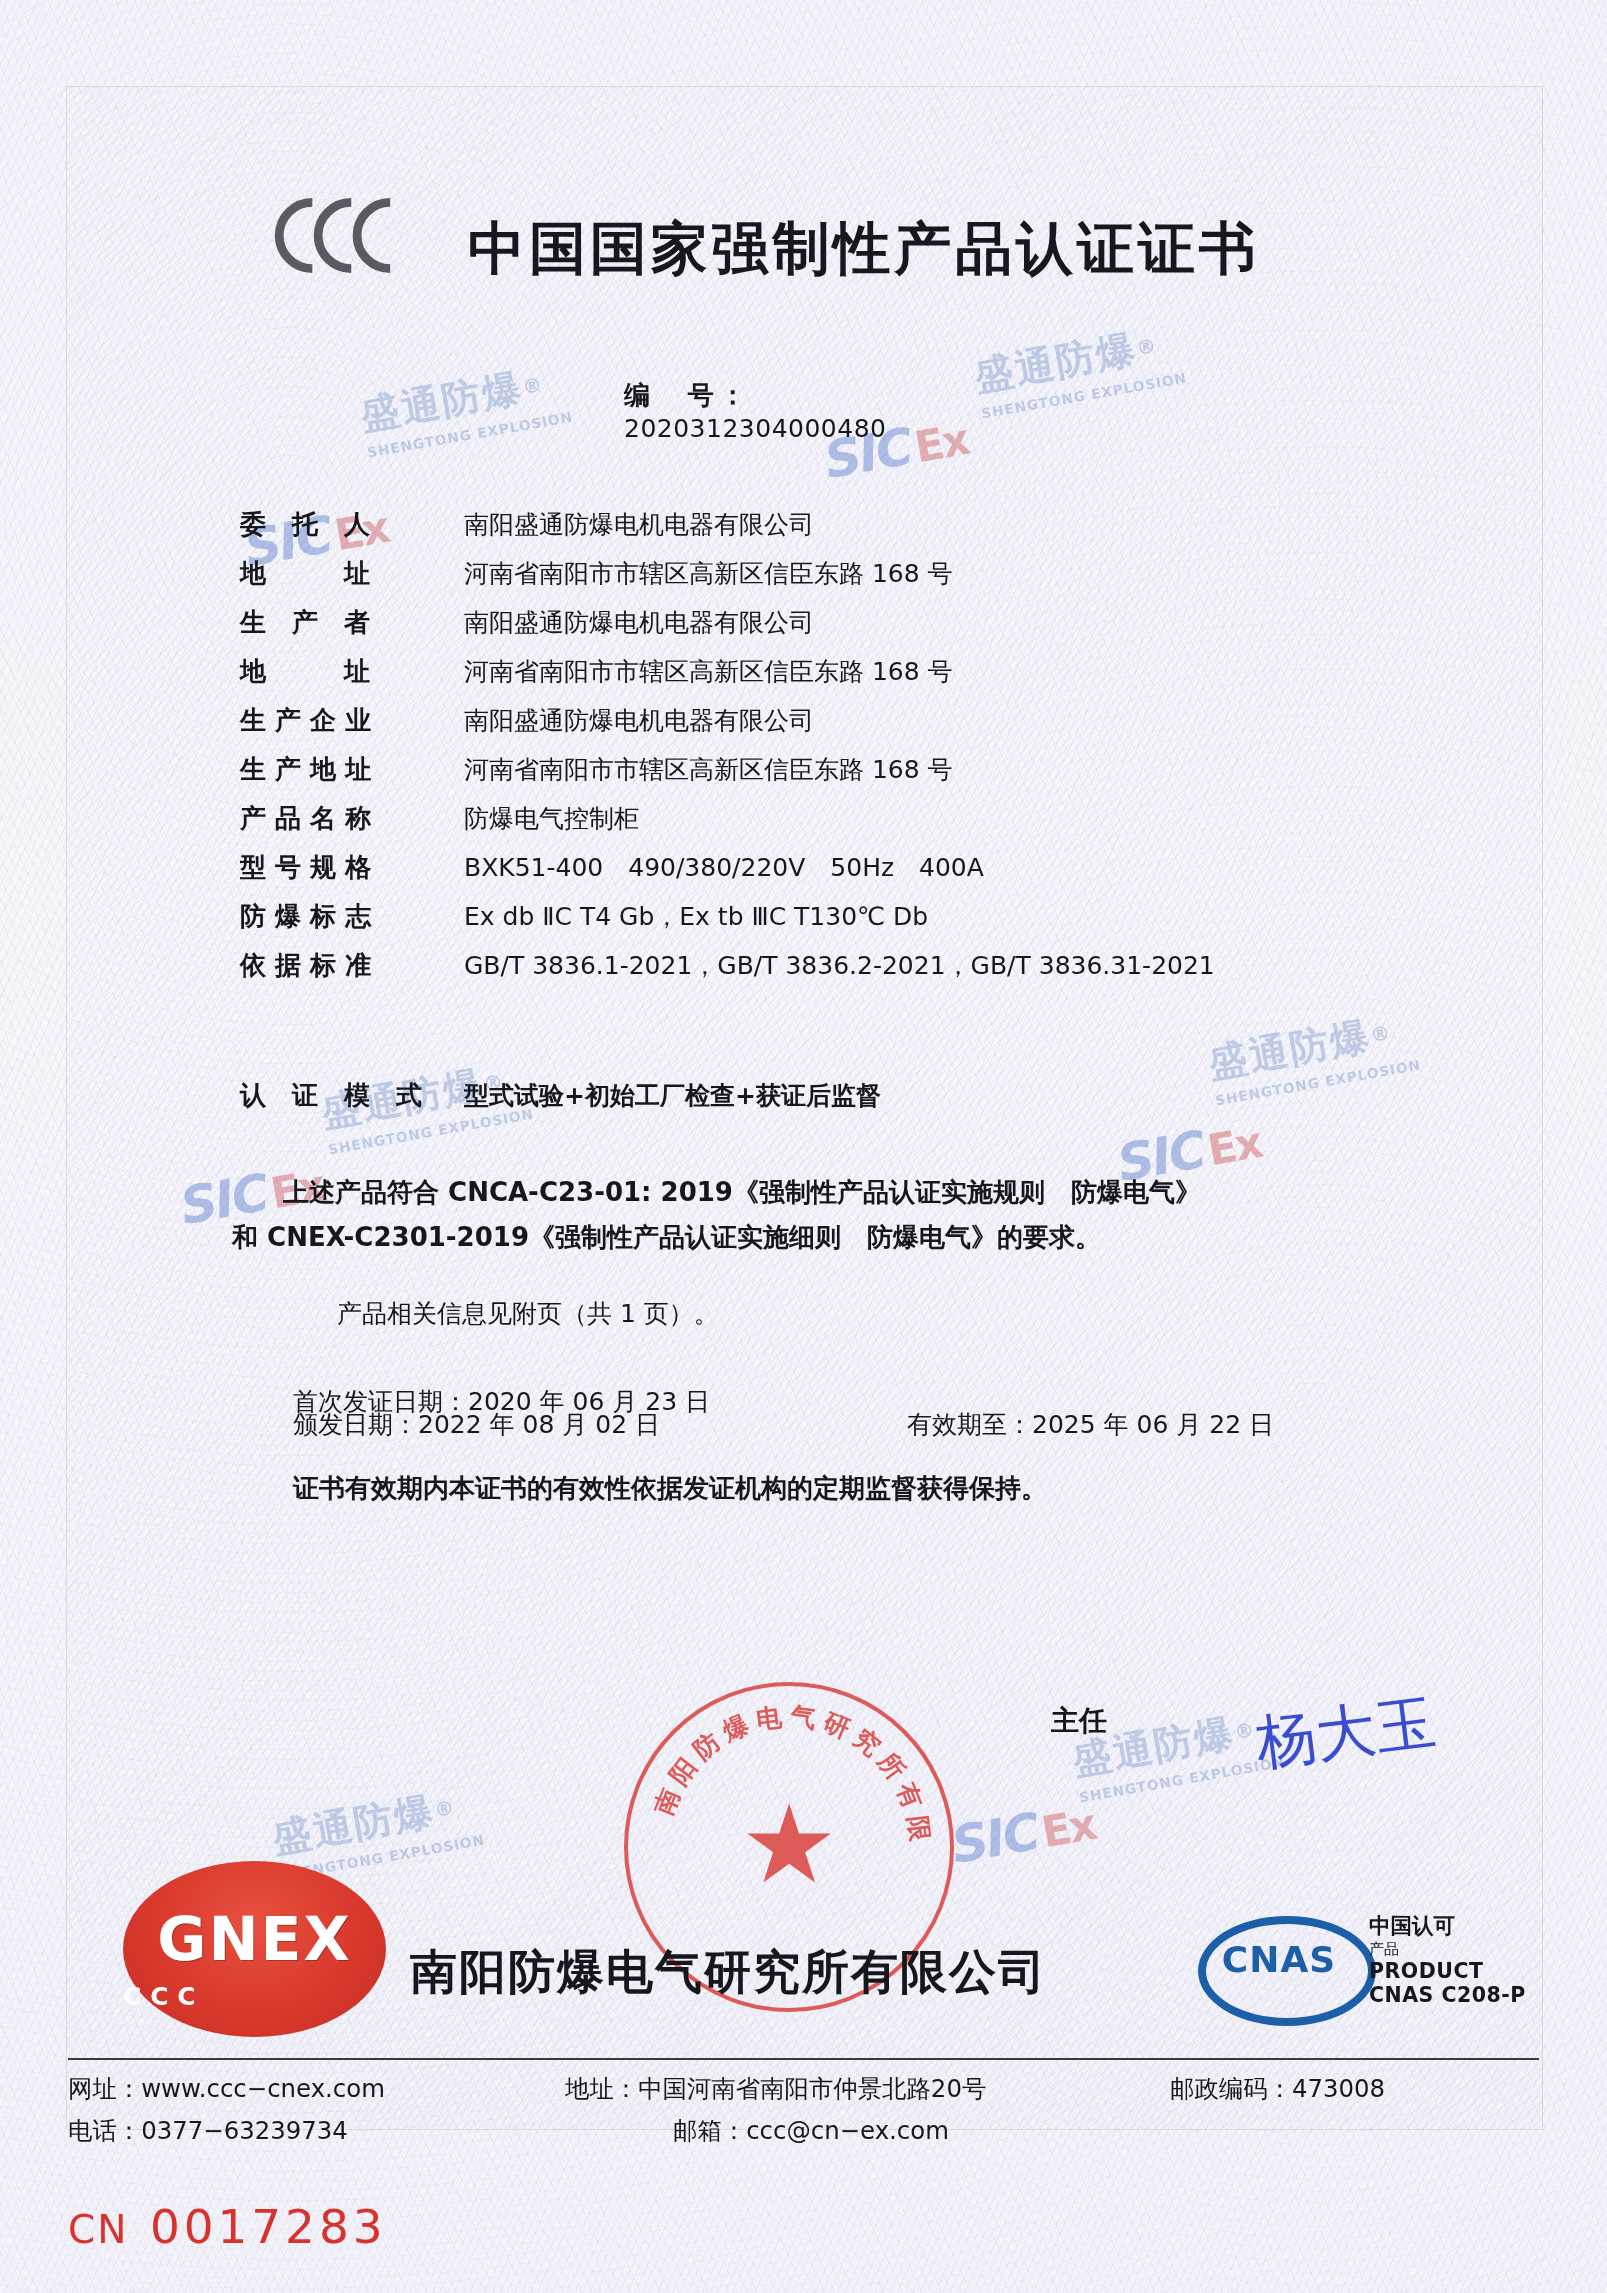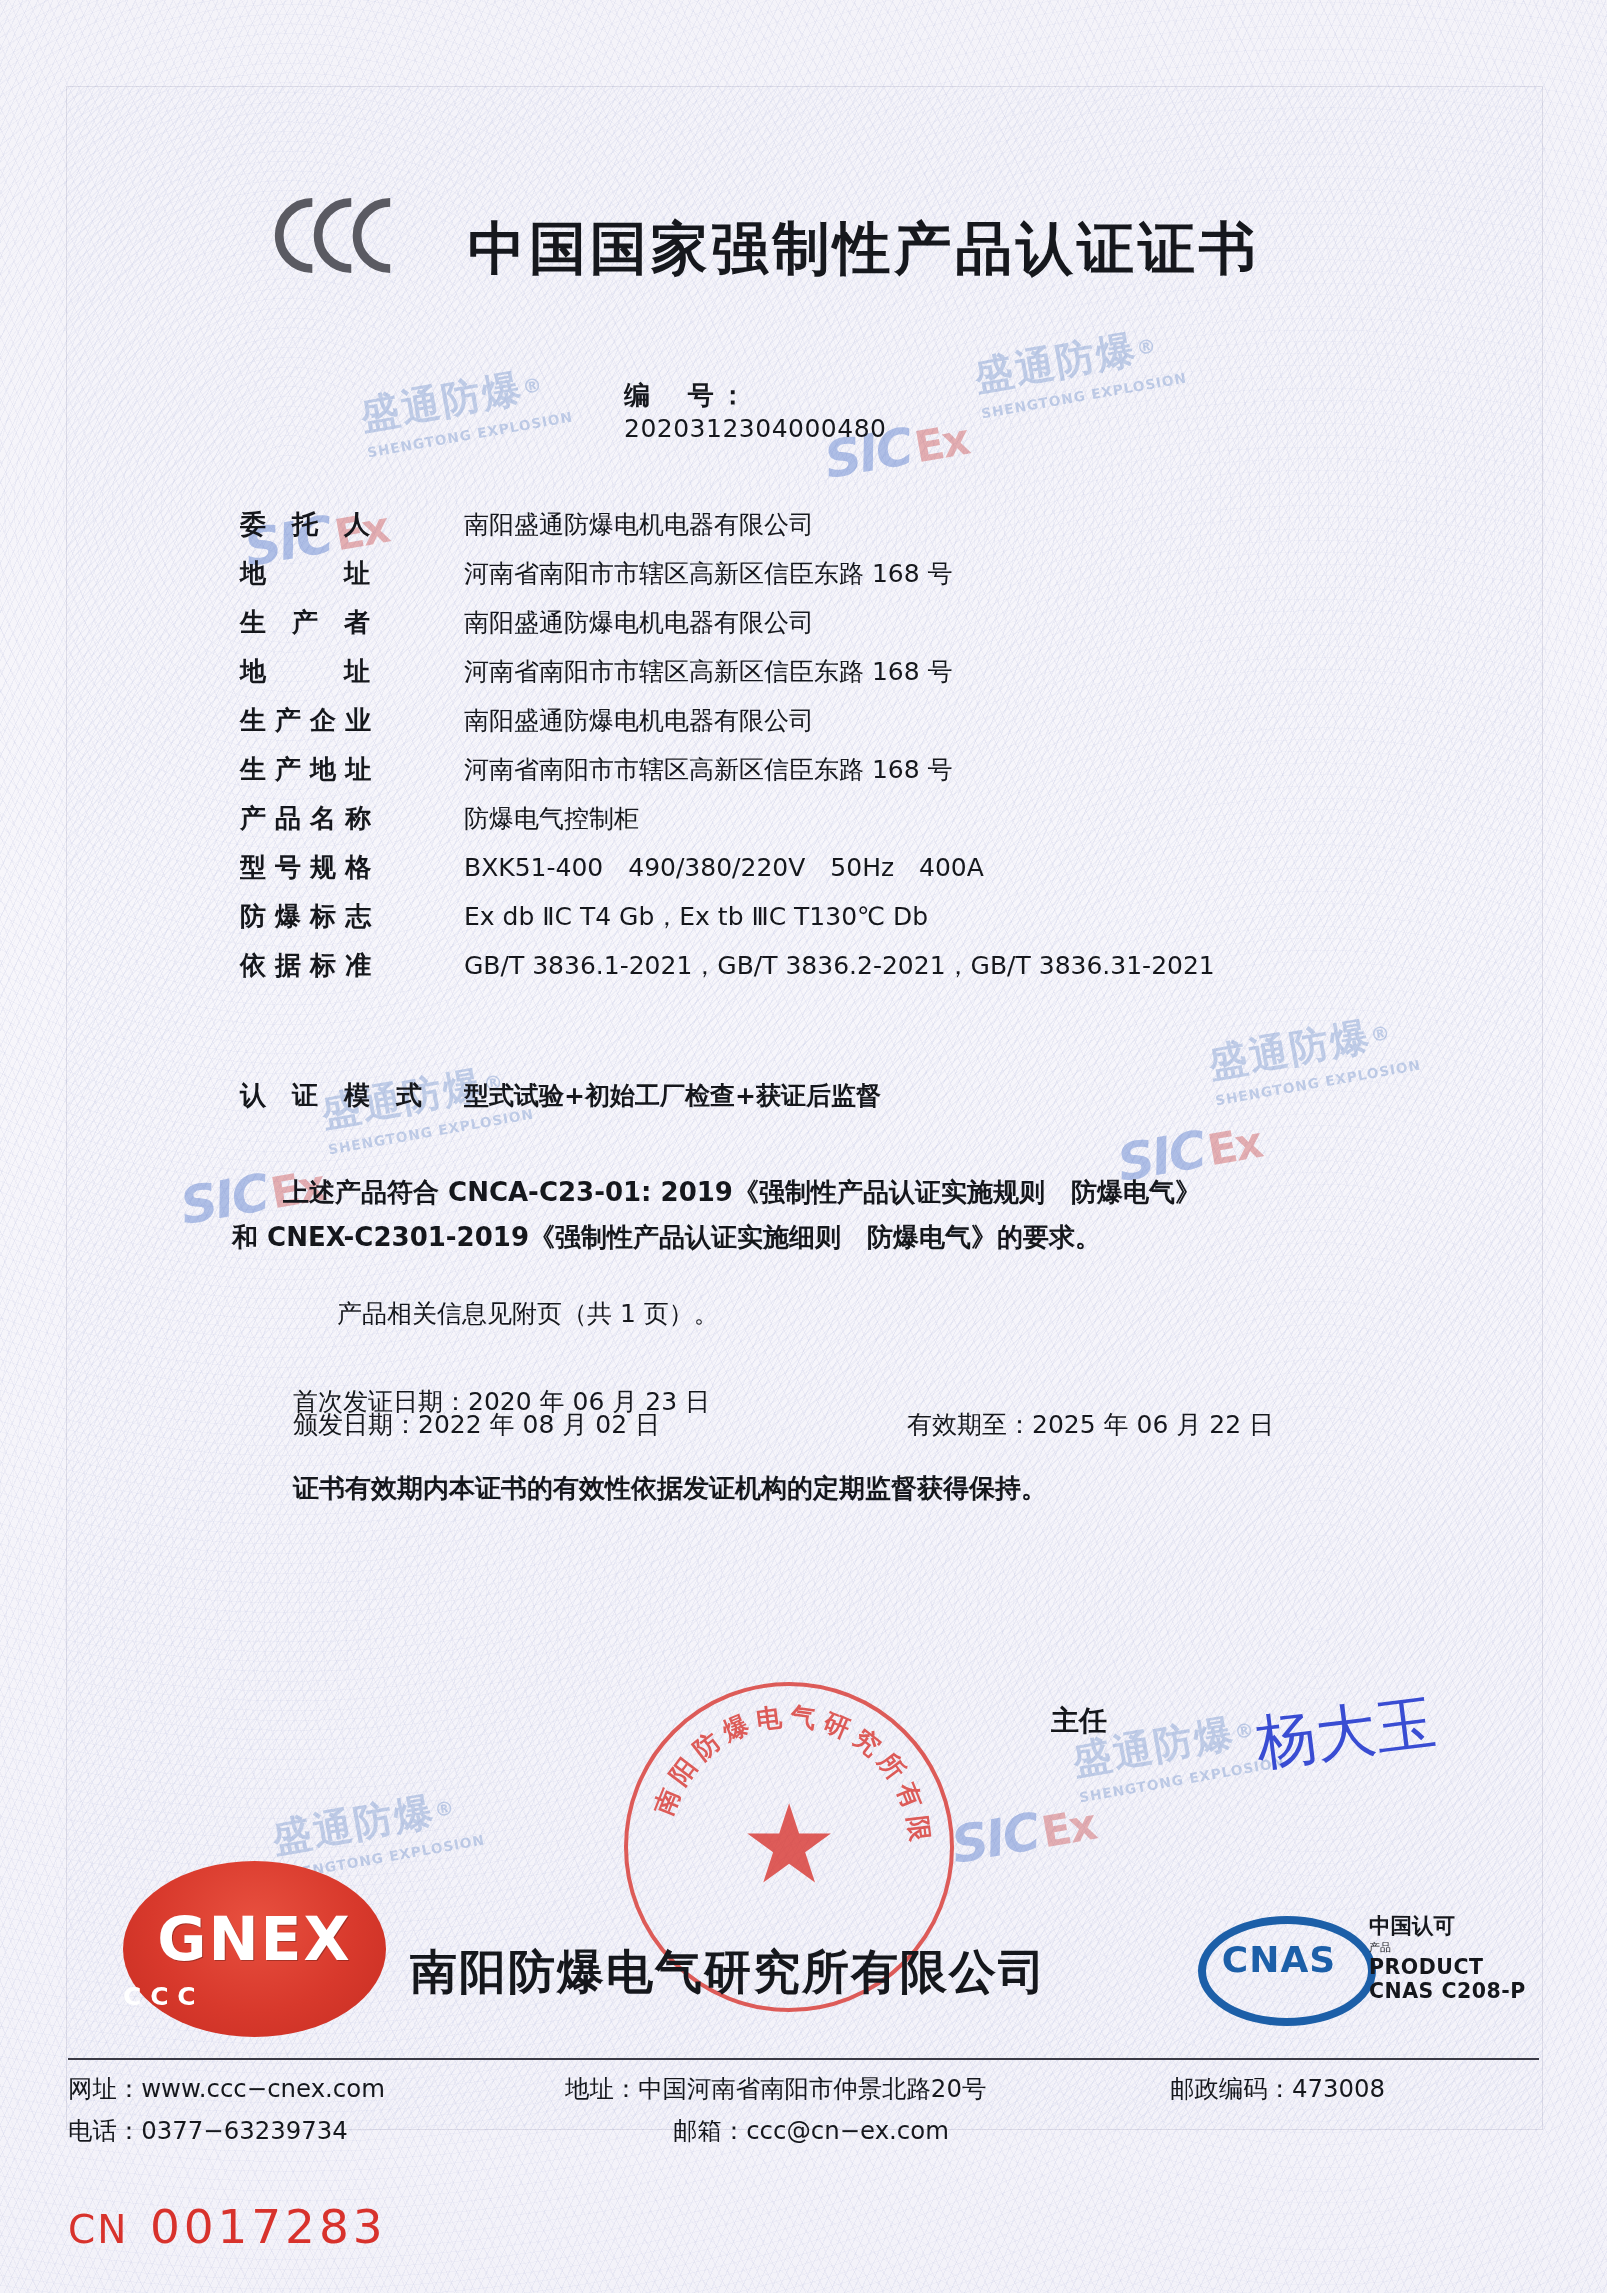--- a/index.html
+++ b/index.html
@@ -160,21 +160,21 @@
   .cnas .ctext{
     position:absolute;left:0;top:37px;width:162px;text-align:center;
     font-size:36px;font-weight:800;color:#1c5fa8;letter-spacing:1px;
     font-family:"DejaVu Sans", sans-serif;
   }
   .cnas-info{
     position:absolute;left:1369px;top:1911px;
     font-family:"DejaVu Sans", sans-serif;color:#15171c;
   }
   .cnas-info .l1{font-size:21.5px;font-weight:700;}
-  .cnas-info .l2{font-size:11px;}
+  .cnas-info .l2{font-size:15px;}
   .cnas-info .l3{font-size:20.5px;font-weight:700;letter-spacing:0.5px;}
   .cnas-info .l4{font-size:20.5px;font-weight:700;letter-spacing:0.5px;}
 
   
   .footline{
     position:absolute;left:68px;top:2058px;width:1471px;height:2px;
     background:#3a3a45;
   }
   .footer{
     position:absolute;left:68px;top:2073px;width:1471px;

